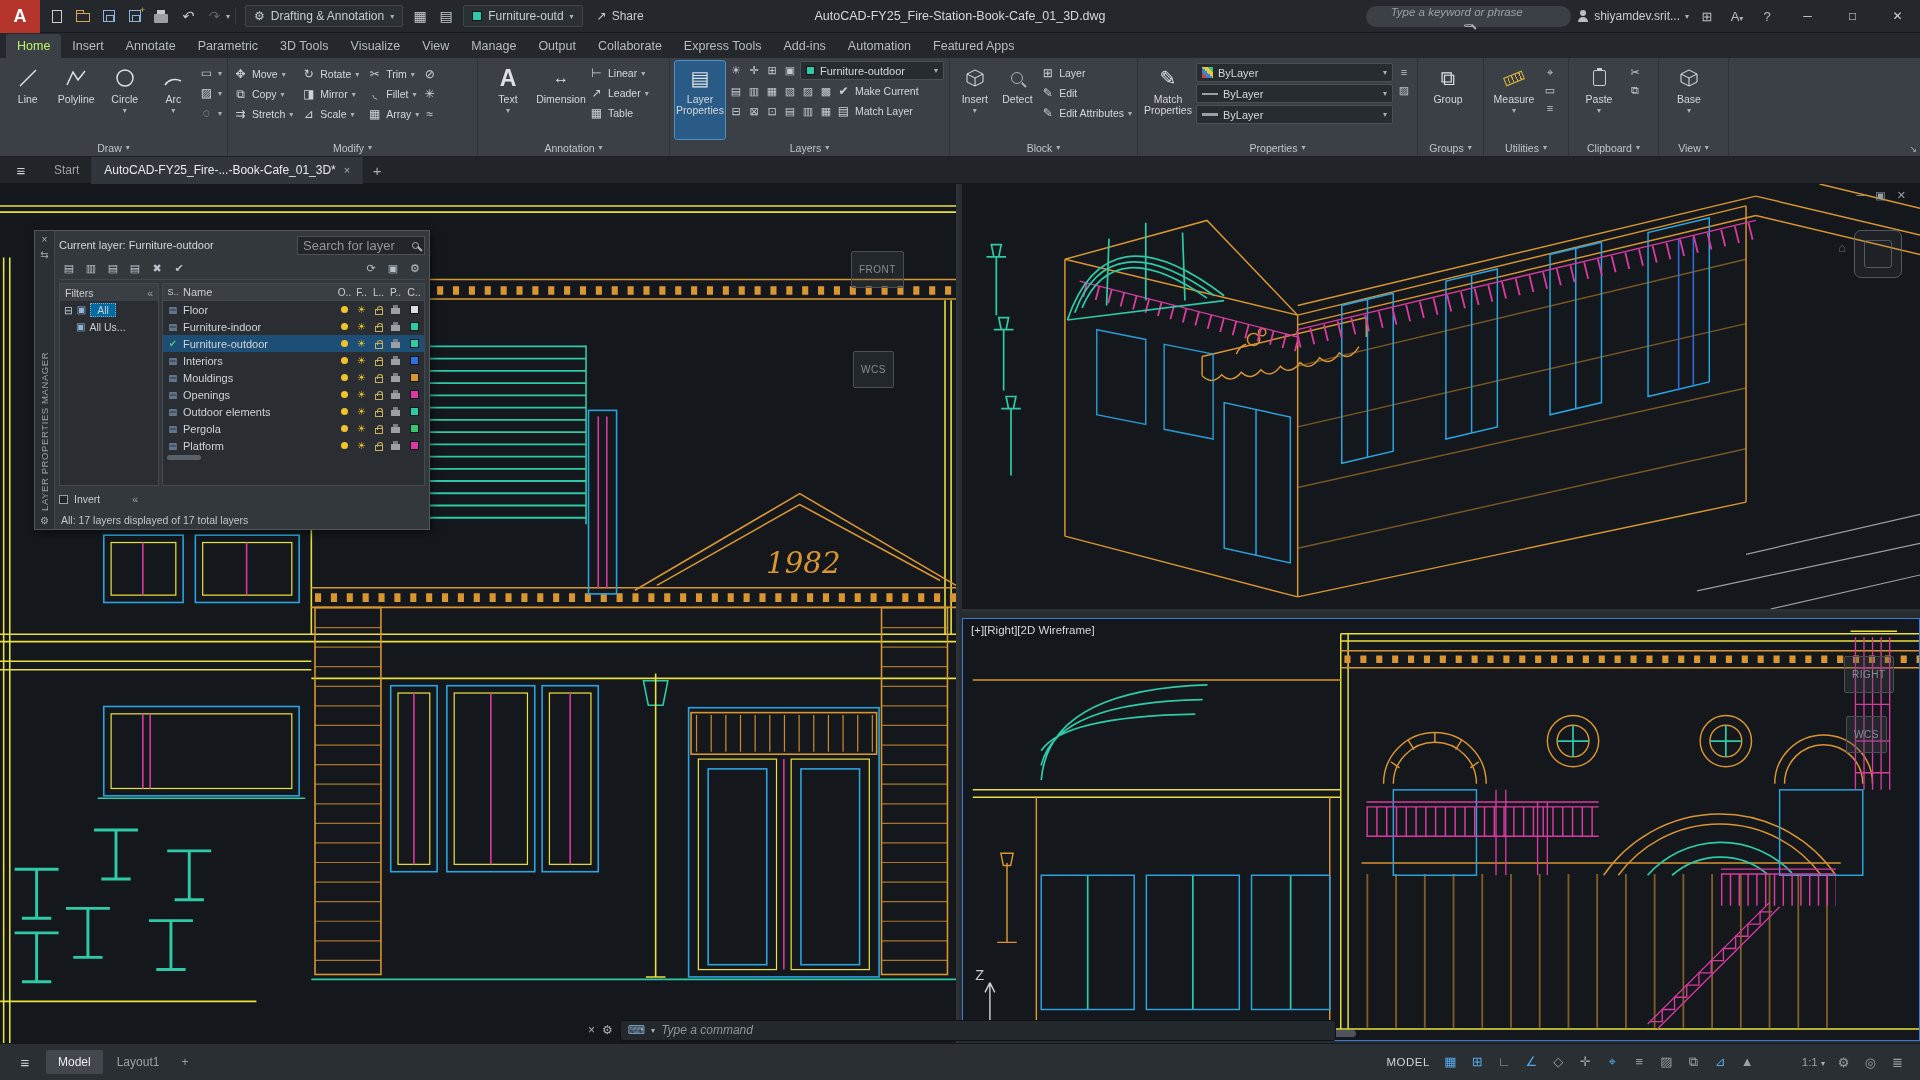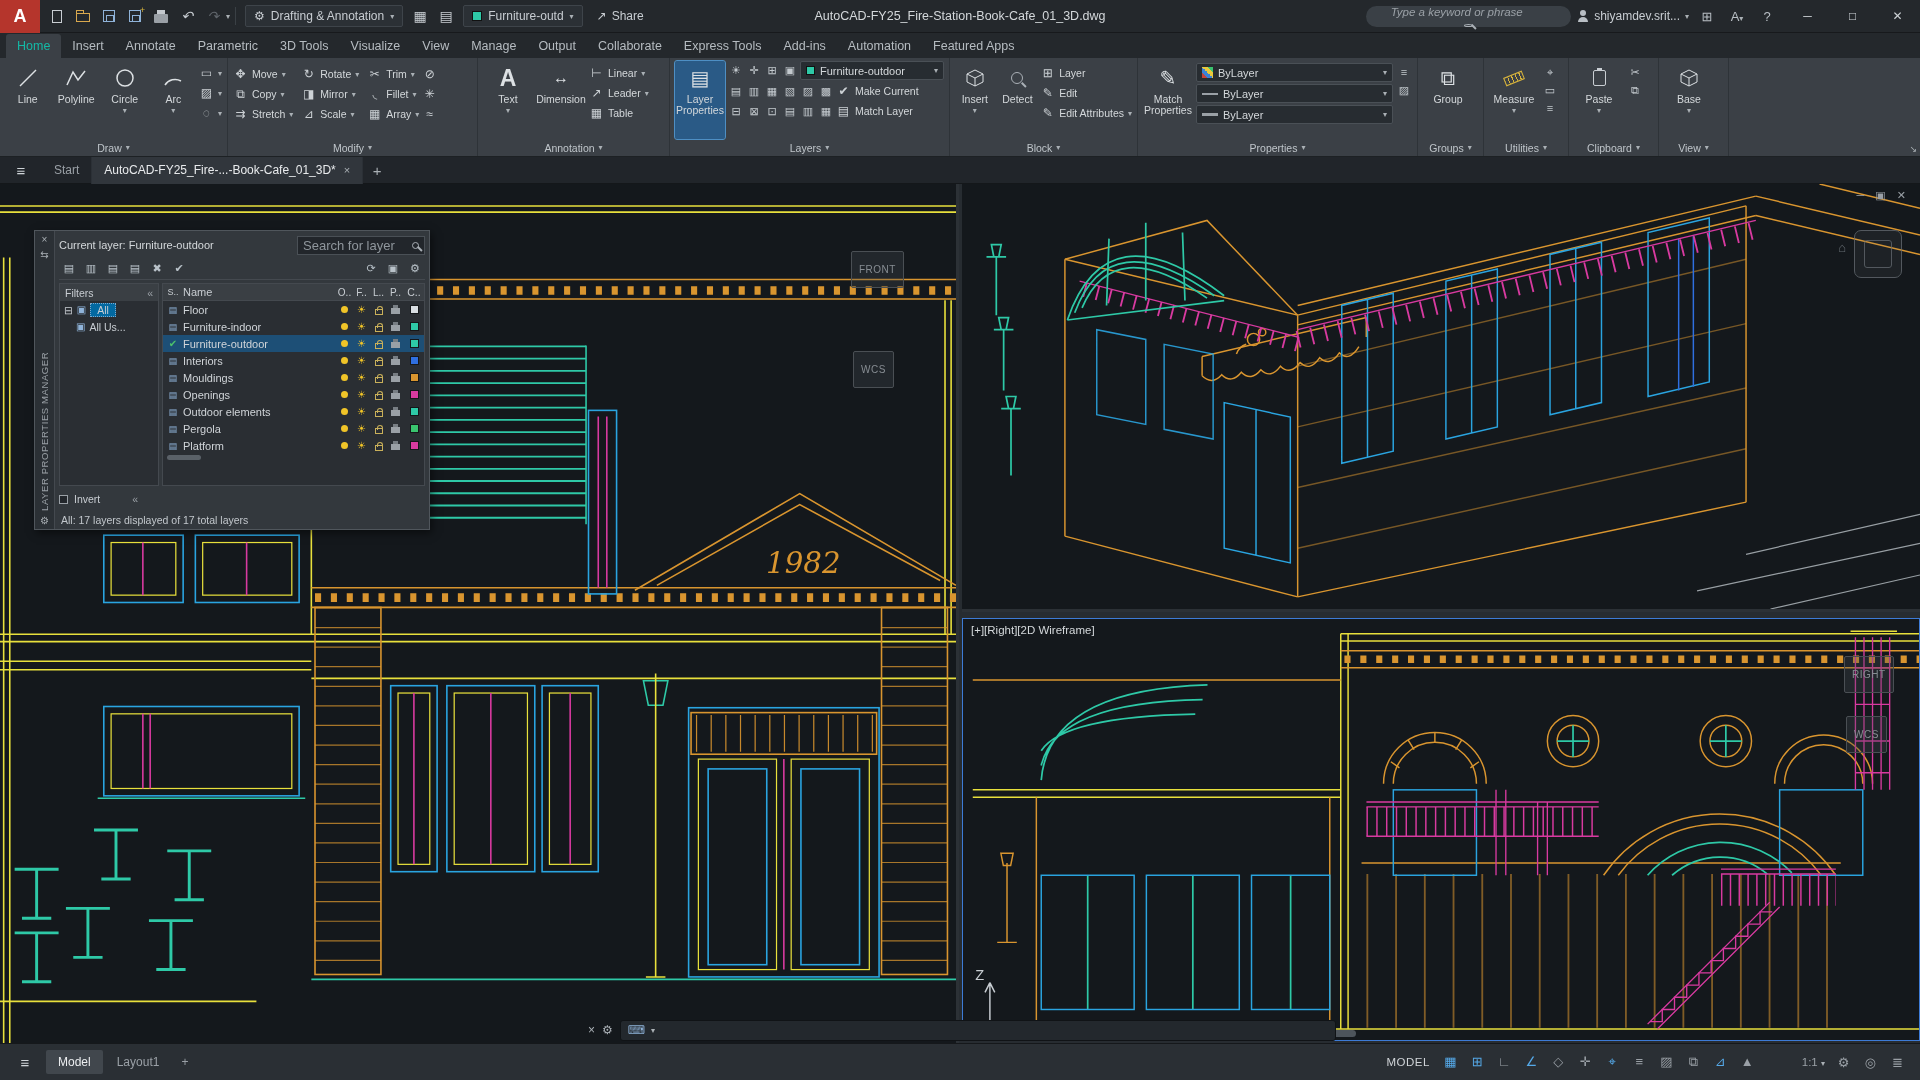--- a/index.html
+++ b/index.html
@@ -46,21 +46,21 @@
   .i-user::before { content:""; position:absolute; top:0; left:3px; width:6px; height:6px; border-radius:50%; background:#b9bfc5; }
   .i-user::after { content:""; position:absolute; bottom:0; left:1px; width:10px; height:5px; border-radius:5px 5px 0 0; background:#b9bfc5; }
   .i-mag { width:9px; height:9px; border:1.5px solid #aab0b6; border-radius:50%; position:relative; display:inline-block; }
   .i-mag::after { content:""; position:absolute; width:6px; height:1.5px; background:#aab0b6;
     transform:rotate(45deg); right:-5px; bottom:-2px; }
 
   
   #ribbontabs { position:absolute; top:33px; left:0; right:0; height:25px; background:#24282c;
     display:flex; align-items:flex-end; padding-left:6px; z-index:19; }
   .rtab { padding:5px 11px 5px; font-size:12.5px; color:#b6bcc1; cursor:default; }
-  .rtab.active { background:#3b4046; color:#14b8a6; border-radius:3px 3px 0 0;margin-top:30px; }
+  .rtab.active { background:#3b4046; color:#bef264; border-radius:3px 3px 0 0;margin-top:30px; }
 
   
   #ribbon { position:absolute; top:58px; left:0; right:0; height:99px; background:#3b4046;
     display:flex; z-index:18; border-bottom:1px solid #1d2124; }
   .panel { border-right:1px solid #2e3338; display:flex; flex-direction:column; flex:0 0 auto; }
   .panel-body { flex:1; display:flex; padding:3px 5px 0; gap:3px; align-items:flex-start; }
   .panel-label { height:17px; font-size:10.5px; color:#bfc5ca; display:flex; align-items:center;
     justify-content:center; gap:4px; }
   .rbig { width:50px; display:flex; flex-direction:column; align-items:center; padding-top:2px;
     border-radius:2px; gap:1px; height:78px; }
@@ -1074,20 +1074,21 @@
     <div class="lp-status">All: 17 layers displayed of 17 total layers</div>
   </div>
 </div>
 
 <div id="cmdbar">
   <span class="cmd-x">×</span>
   <span class="cmd-wr">⚙</span>
   <div class="cmd-field">
     <span class="cmd-kb">⌨</span>
     <span class="caret">▾</span>
+    <input placeholder="Type a command" style="">
   </div>
 </div>
 
 <div id="statusbar">
   <span class="sb-burger">≡</span>
   <span class="sb-model">Model</span>
   <span class="sb-tab">Layout1</span>
   <span class="sb-tab">+</span>
   <div class="sb-right">
     <span class="sb-ms">MODEL</span>

